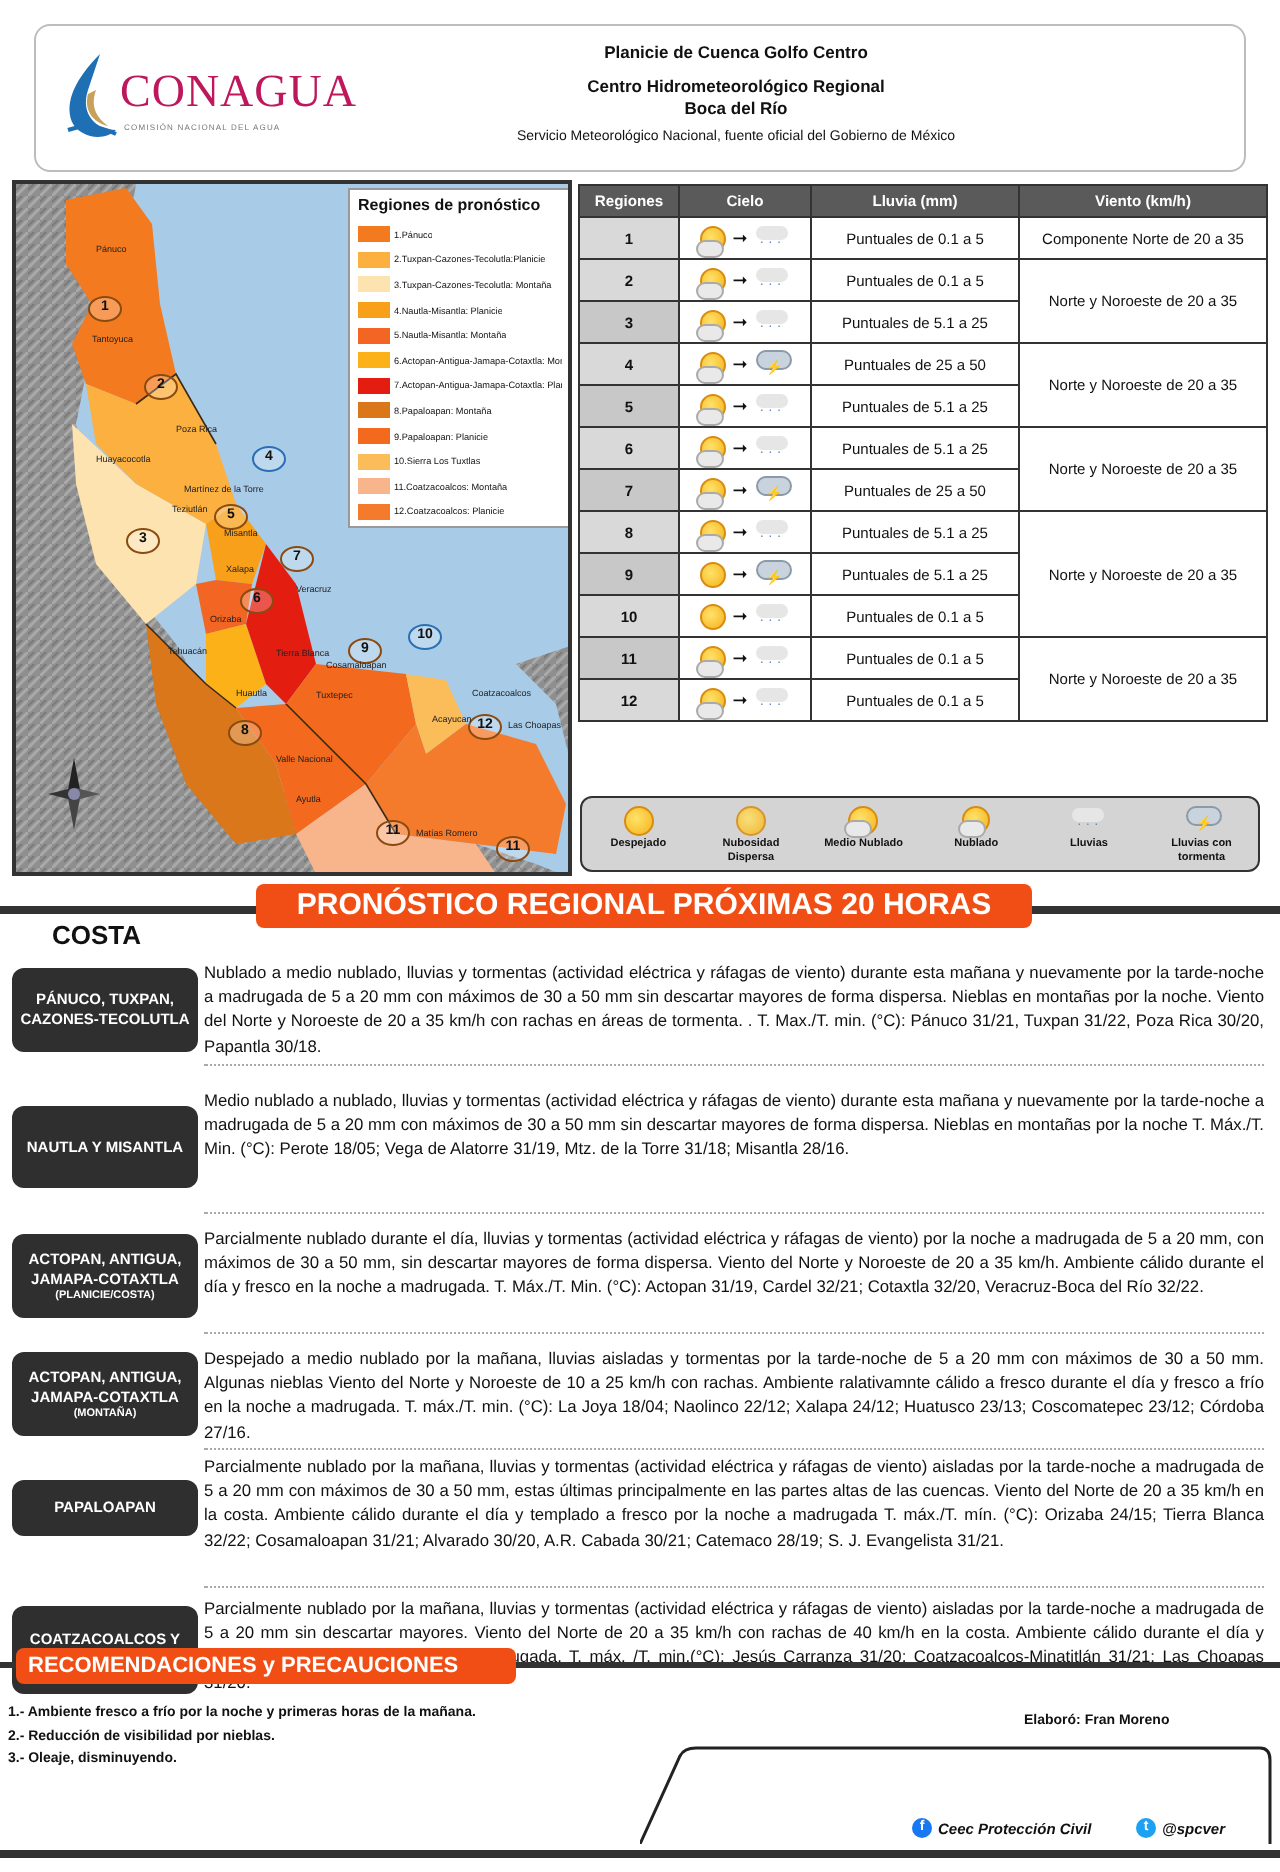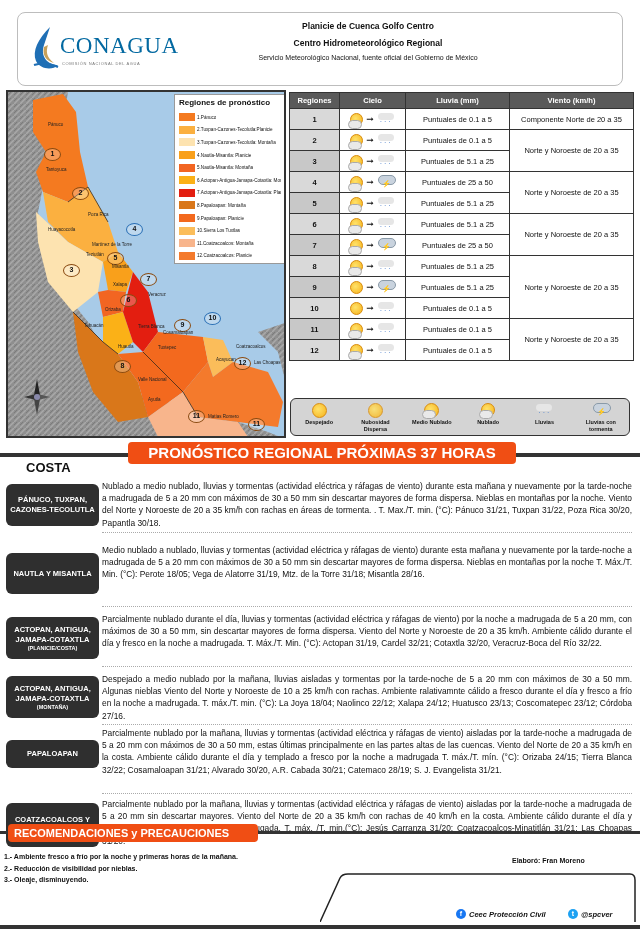--- a/index.html
+++ b/index.html
@@ -1,19 +1,19 @@
 <!DOCTYPE html>
 <html><head>
 <meta charset="utf-8">
 <style>
   * { box-sizing: border-box; margin: 0; padding: 0; }
   body { width: 640px; height: 936px; background: #ffffff; font-family: "Liberation Sans", sans-serif; position: relative; overflow: hidden; color: #111; }
   .header-box { position: absolute; left: 17px; top: 12px; width: 606px; height: 74px; border: 1px solid #bdbdbd; border-radius: 8px; }
   .logo { position: absolute; left: 10px; top: 10px; width: 160px; height: 54px; }
-  .logo-text { position: absolute; left: 32px; top: 10px; font-family: "Liberation Serif", serif; font-size: 23px; color: #0369a1; letter-spacing: 0.5px; }
+  .logo-text { position: absolute; left: 32px; top: 10px; font-family: "Liberation Serif", serif; font-size: 23px; color: #be185d; letter-spacing: 0.5px; }
   .logo-sub { position: absolute; left: 34px; top: 38px; font-size: 4px; color: #777; letter-spacing: 0.6px; }
   .head-lines { position: absolute; left: 180px; top: 6px; width: 340px; text-align: center; }
   .head-lines .l1 { font-size: 8.5px; font-weight: bold; margin-top: 2px; }
   .head-lines .l2 { font-size: 8.5px; font-weight: bold; margin-top: 7px; }
   .head-lines .l3 { font-size: 8.5px; font-weight: bold; margin-top: 1px; }
   .head-lines .l4 { font-size: 7px; margin-top: 6px; }
 
   .map { position: absolute; left: 6px; top: 90px; width: 280px; height: 348px; border: 2px solid #333; overflow: hidden; background: #a8cbe8; }
   .legend { position: absolute; left: 166px; top: 2px; width: 112px; height: 170px; background: #fff; border: 1px solid #999; padding: 3px 4px; }
   .legend-title { font-size: 8px; font-weight: bold; margin-bottom: 4px; }
@@ -74,20 +74,21 @@
       <path d="M20 2 C8 14 2 26 6 36 C10 44 22 46 28 40 C18 40 10 32 14 20 Z" fill="#1f6fb5"></path>
       <path d="M14 22 C12 30 16 36 24 38 C16 32 16 26 18 20 Z" fill="#c8a15a"></path>
       <path d="M4 40 Q15 36 28 42" stroke="#1f6fb5" stroke-width="2" fill="none"></path>
     </svg>
     <span class="logo-text">CONAGUA</span>
     <span class="logo-sub">COMISIÓN NACIONAL DEL AGUA</span>
   </div>
   <div class="head-lines">
     <div class="l1">Planicie de Cuenca Golfo Centro</div>
     <div class="l2">Centro Hidrometeorológico Regional</div>
+    <div class="l3">Boca del Río</div>
     <div class="l4">Servicio Meteorológico Nacional, fuente oficial del Gobierno de México</div>
   </div>
 </div>
 
 <div class="map">
   <svg width="280" height="348" viewBox="0 0 280 348" style="position:absolute;left:0;top:0;">
     <defs>
       <pattern id="relief" width="6" height="6" patternUnits="userSpaceOnUse">
         <rect width="6" height="6" fill="#8f8f8f"></rect>
         <path d="M0 6 L6 0" stroke="#a9a9a9" stroke-width="1.5"></path>
@@ -405,21 +406,21 @@
     </div>
   <div class="skl-item">
       <div class="skl-icon">
         <span class="storm-cloud"></span>
       </div>
       <div class="skl-label">Lluvias con tormenta</div>
     </div>
 </div>
 
 <div class="banner-rule"></div>
-<div class="banner">PRONÓSTICO REGIONAL PRÓXIMAS 37 HORAS</div>
+<div class="banner">PRONÓSTICO REGIONAL PRÓXIMAS 20 HORAS</div>
 <div class="cuenca-title">COSTA</div>
 
 <div class="basin-tag" style="top:484px;height:42px">
     <span>PÁNUCO, TUXPAN, CAZONES-TECOLUTLA</span>
   </div>
 <div class="basin-text" style="top:480px">Nublado a medio nublado, lluvias y tormentas (actividad eléctrica y ráfagas de viento) durante esta mañana y nuevamente por la tarde-noche a madrugada de 5 a 20 mm con máximos de 30 a 50 mm sin descartar mayores de forma dispersa.  Nieblas en montañas por la noche. Viento del Norte y Noroeste de 20 a 35 km/h con rachas en áreas de tormenta. . T. Max./T. min. (°C): Pánuco 31/21, Tuxpan 31/22, Poza Rica 30/20, Papantla 30/18.</div>
 <div class="dots" style="top:532px"></div>
 
 <div class="basin-tag" style="top:553px;height:41px">
     <span>NAUTLA Y MISANTLA</span>

